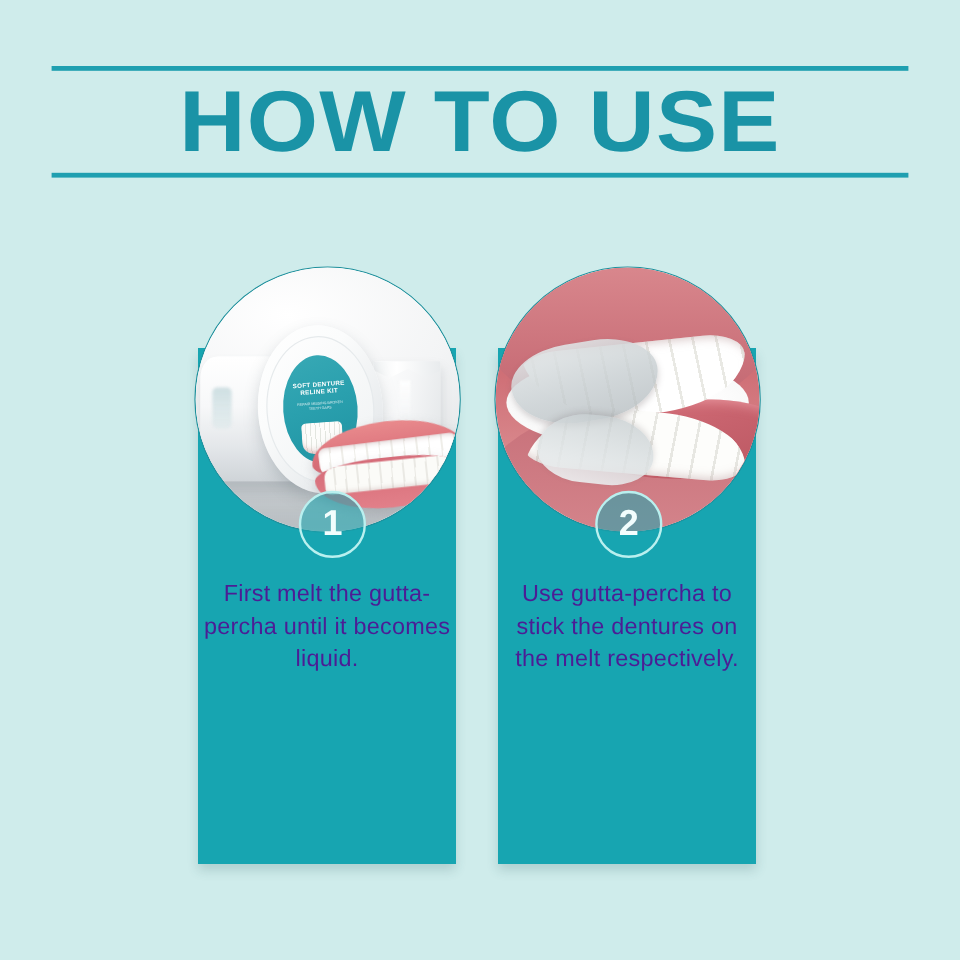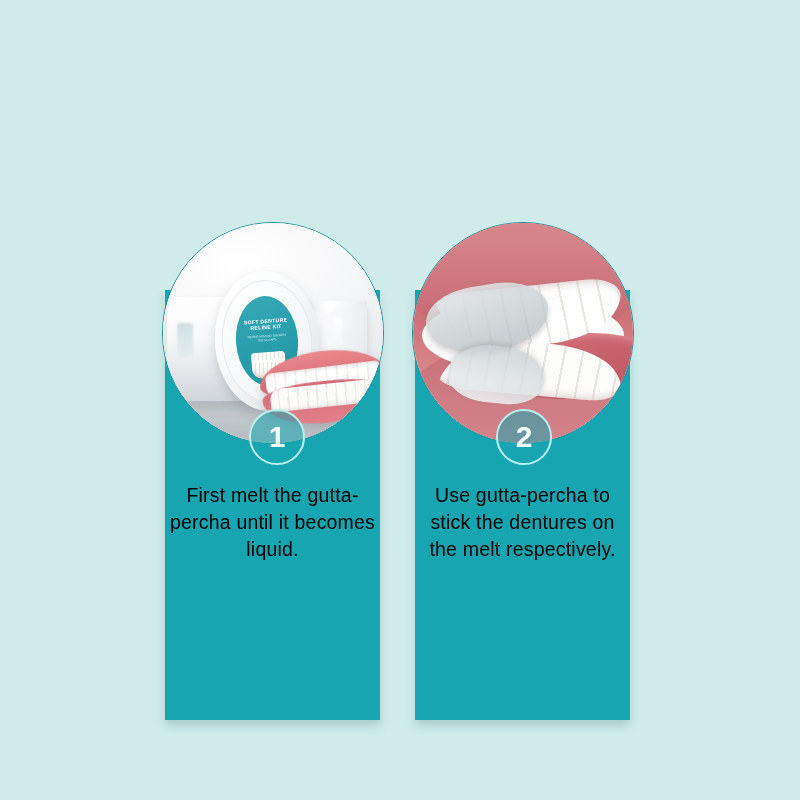--- a/index.html
+++ b/index.html
@@ -67,21 +67,21 @@
     box-shadow: 0 6px 9px rgba(40, 90, 95, 0.20);
   }
   .card.left  { left: 165px; }
   .card.right { left: 415px; }
 
   .card-caption {
     position: absolute;
     left: 4px;
     width: 207px;
     text-align: center;
-    color: #000000;
+    color: #4c1d95;
     font-size: 19.5px;
     line-height: 27px;
     letter-spacing: 0.2px;
   }
   .card.left  .card-caption { top: 192px; }
   .card.right .card-caption { top: 192px; }
 
   
   .photo-circle {
     position: absolute;
@@ -420,20 +420,25 @@
     background: rgba(23,165,177,0.55);
   }
   .badge.one { left: 249px; }
   .badge.two { left: 496px; }
 </style>
 </head>
 <body>
 
 <div id="poster">
 
+  <div class="title-block">
+    <div class="title-rule top"></div>
+    <div class="title-text">HOW TO USE</div>
+    <div class="title-rule bottom"></div>
+  </div>
 
   <div class="card left">
     <div class="card-caption">First melt the gutta-percha until it becomes liquid.</div>
   </div>
 
   <div class="photo-circle left">
     <div class="kit-scene">
       <div class="kit-shadowfloor"></div>
       <div class="jar-body"></div>
       <div class="sachet"></div>

